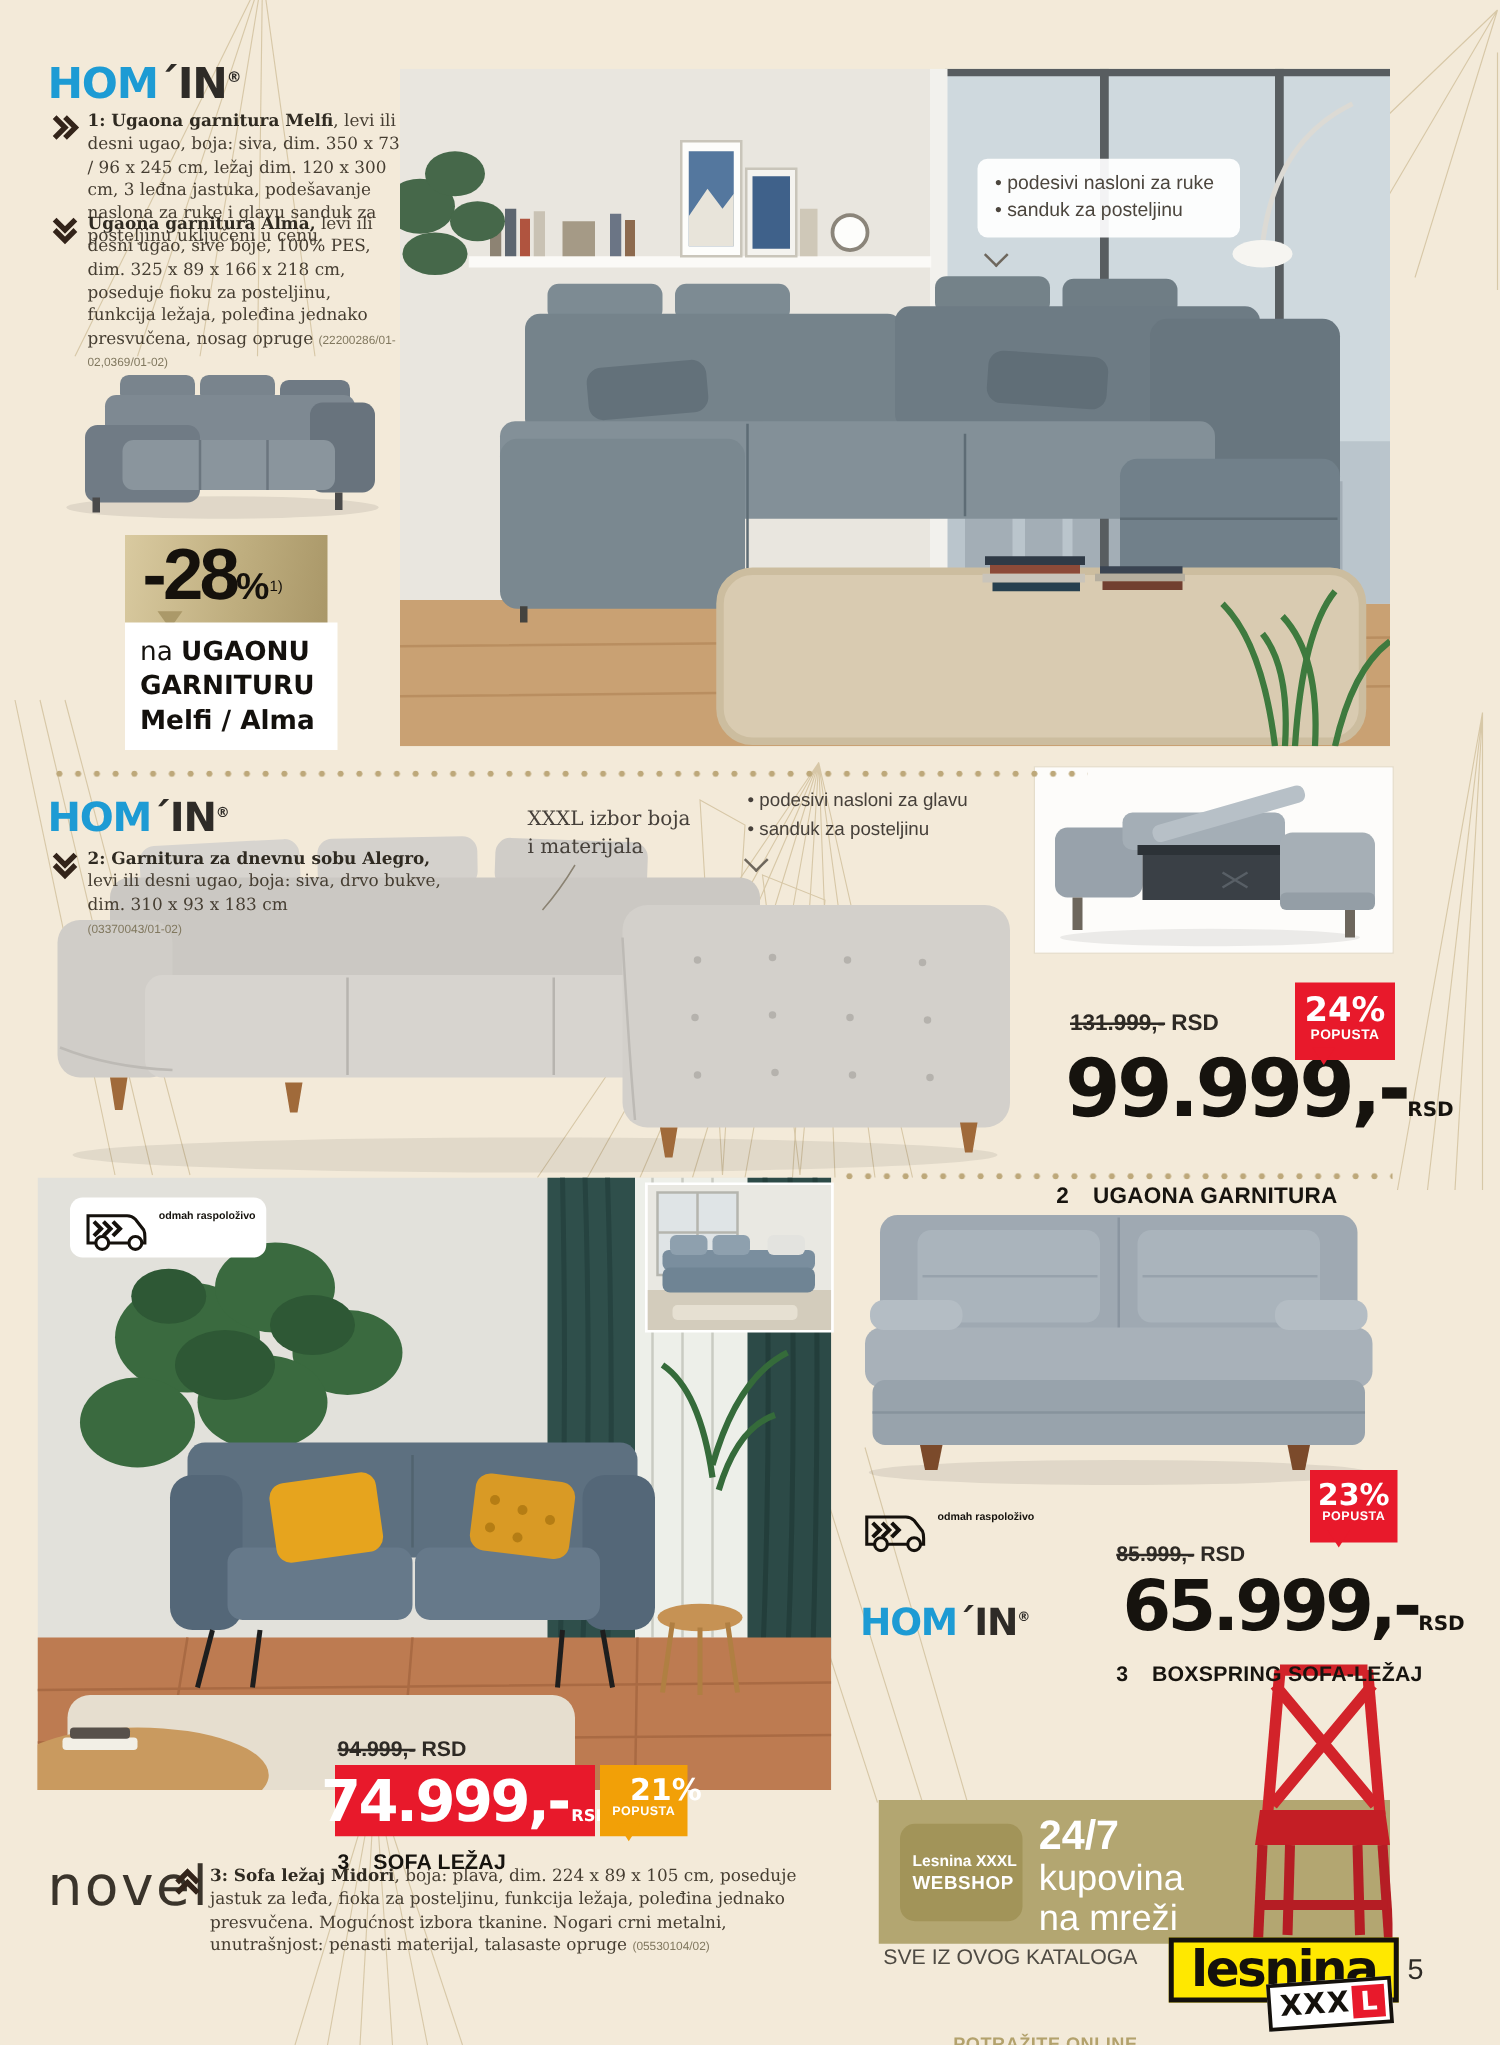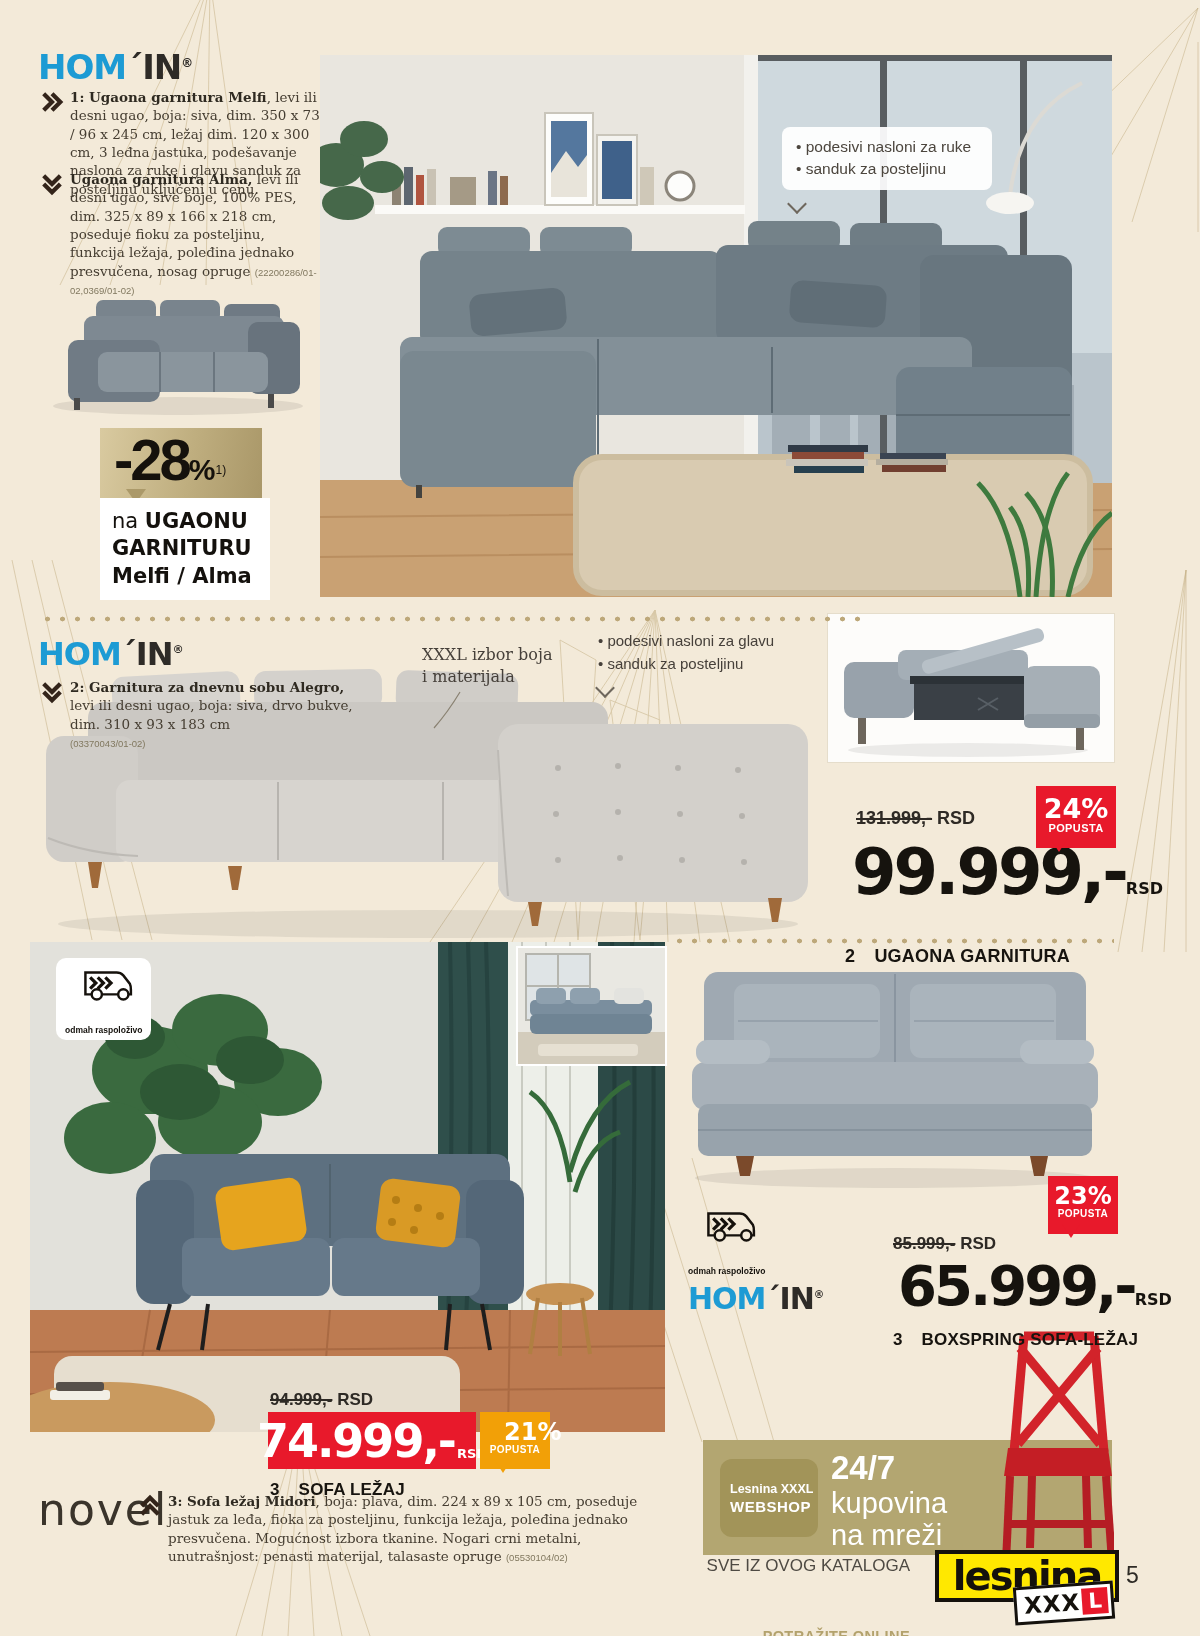--- a/index.html
+++ b/index.html
@@ -61,21 +61,21 @@
         border:9px solid rgba(0,0,0,0);border-top:14px solid #e8192b;}
   .badge-orange{background:#f2a007;}
   .badge-orange:after{content:"";position:absolute;left:14px;bottom:-13px;
         border:9px solid rgba(0,0,0,0);border-top:14px solid #f2a007;}
   .label-row{font-weight:700;font-size:18px;color:#17140f;z-index:3;letter-spacing:.2px;}
   .label-row .n{margin-right:14px;}
   .price-box{background:#e8192b;color:#fff;display:flex;align-items:center;justify-content:center;
         font-family:"DejaVu Sans",sans-serif;font-weight:800;letter-spacing:-2px;z-index:3;white-space:nowrap;}
   .price-box .cur{font-size:13px;font-weight:700;letter-spacing:0;align-self:flex-end;margin:0 0 8px 2px;}
   
-  .avail{display:flex;flex-direction:column;align-items:flex-end;z-index:4;gap:22px;}
+  .avail{display:flex;flex-direction:row;align-items:flex-start;z-index:4;}
   .avail .cap{font-size:8.5px;font-weight:700;color:#15120d;margin-top:2px;}
   .avail-white{background:#fff;border-radius:10px;padding:7px 9px 5px;}
   
   .novel{font-family:"DejaVu Sans",sans-serif;font-weight:400;font-size:44px;color:#3a342b;
         letter-spacing:2px;line-height:1;z-index:3;}
   
   .banner{background:#b3a671;z-index:2;}
   .ws-badge{position:absolute;left:17px;top:19px;width:88px;height:78px;background:#a29459;border-radius:12px;
         color:#fff;display:flex;flex-direction:column;justify-content:center;padding-left:10px;}
   .ws-badge .l1{font-size:12.5px;font-weight:700;}

